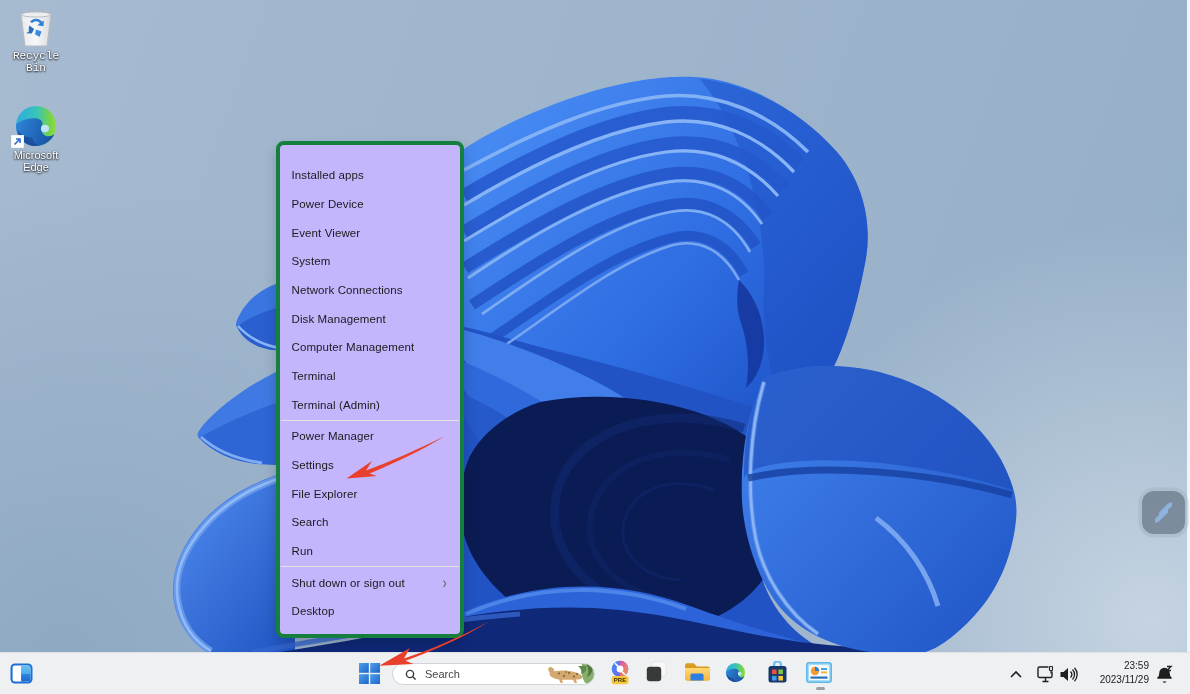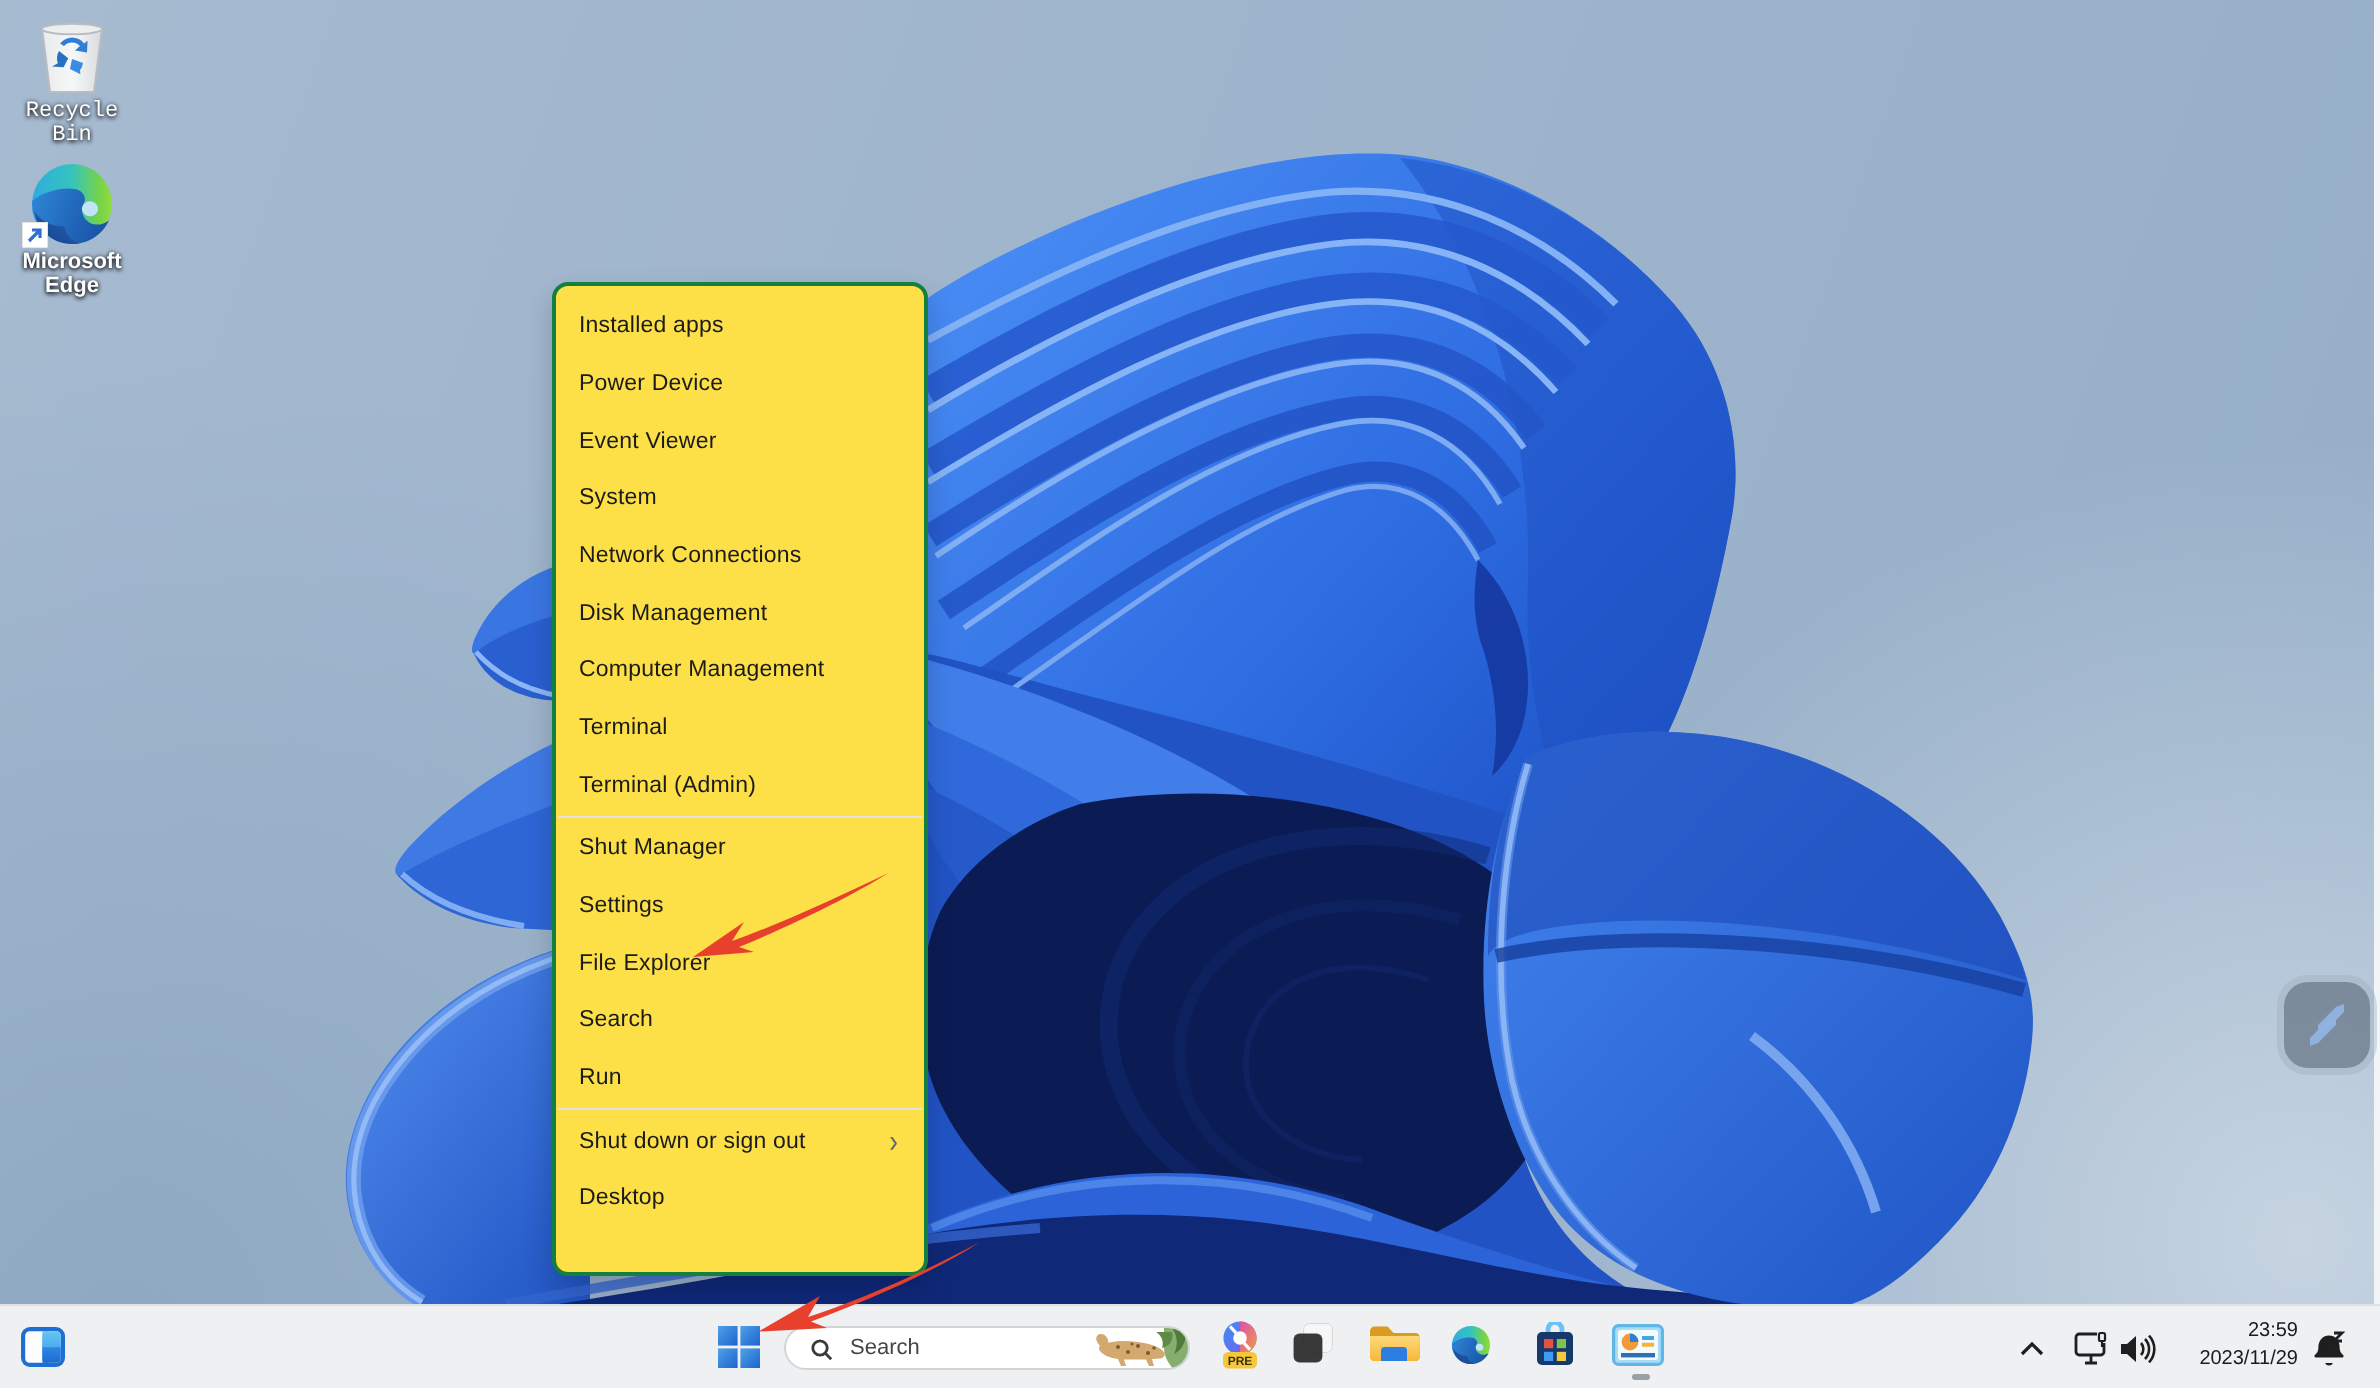--- a/index.html
+++ b/index.html
@@ -7,22 +7,22 @@
   #stage { position:relative; width:1190px; height:694px; background:#a3b8cd; }
   #wall { position:absolute; left:0; top:0; }
   #rightstrip { position:absolute; right:0; top:0; width:3px; height:652px; background:#f2f5f7; }
 
   
   .dicon { position:absolute; text-align:center; color:#fff; font-size:11px;
            text-shadow:0 1px 2px rgba(0,0,0,.85), 0 0 2px rgba(0,0,0,.6); }
 
   
   #menu { position:absolute; left:276px; top:141px; width:188px; height:497px;
-          background:#fde047; border:2px solid #15803d; border-radius:8px;
-          box-shadow:0 6px 14px rgba(0,0,0,.18); padding-top:6px; }
+          background:#c4b5fd; border:4px solid #15803d; border-radius:8px;
+          box-shadow:0 6px 14px rgba(0,0,0,.18); padding-top:16px; }
   #menu .mi { height:28.66px; display:flex; align-items:center; padding-left:11.5px;
               font-size:11.5px; color:#1b1b1b; letter-spacing:.1px; position:relative; }
   #menu .sep { border-top:1px solid #e2e2e2; margin:1px 1px; }
   #menu .chev { position:absolute; right:13px; top:7px; color:#666; font-size:13px; font-family:'Liberation Sans'; transform:scaleY(1.25); }
 
   
   #taskbar { position:absolute; left:0; top:652px; width:1190px; height:42px;
              background:#eef0f2; border-top:1px solid #dfe2e5; }
   .tb { position:absolute; }
 
@@ -152,21 +152,21 @@
       <ellipse cx="18" cy="4.5" rx="15" ry="2.6" fill="#eceeef" stroke="#b9bcc0" stroke-width="1"></ellipse>
       <g fill="#2f7fd6">
         <path d="M14 13 a5.5 5.5 0 0 1 8 0 l-2.5 2.2 6 1 .3-5.8 -1.8 1.3 a7.5 7.5 0 0 0 -12 .1 Z"></path>
         <path d="M11.5 15.5 l4.6 3.6 -2.3 4.5 -5.8 -.4 2.9 -1.6 a7.5 7.5 0 0 1 .6 -6.1 Z" fill="#2a6fc0"></path>
         <path d="M23.5 21.5 l-5.5 -2 -1 5 5.2 2.6 -.2 -2 a7.5 7.5 0 0 0 1.5 -3.6 Z" fill="#3b8be0"></path>
       </g>
     </svg>
     <div style="margin-top:2px;">Recycle Bin</div>
   </div>
 
-  <div class="dicon" style="left:2px; top:80px; width:68px;font-weight:bold;">
+  <div class="dicon" style="left:2px; top:104px; width:68px;">
     <svg width="44" height="44" viewBox="0 0 48 48" style="display:block;margin:0 auto;">
       <symbol id="edgeicon" viewBox="0 0 48 48">
         <defs>
           <linearGradient id="egA" x1="0" y1="0" x2="1" y2="0">
             <stop offset="0" stop-color="#30abe0"></stop>
               <stop offset=".5" stop-color="#35c4bd"></stop>
             <stop offset=".85" stop-color="#77d348"></stop>
               <stop offset="1" stop-color="#91dd40"></stop>
           </linearGradient>
           <linearGradient id="egB" x1="0" y1="0" x2="1" y2=".25">
@@ -196,21 +196,21 @@
     <div class="mi">Installed apps</div>
     <div class="mi">Power Device</div>
     <div class="mi">Event Viewer</div>
     <div class="mi">System</div>
     <div class="mi">Network Connections</div>
     <div class="mi">Disk Management</div>
     <div class="mi">Computer Management</div>
     <div class="mi">Terminal</div>
     <div class="mi">Terminal (Admin)</div>
     <div class="sep"></div>
-    <div class="mi">Shut Manager</div>
+    <div class="mi">Power Manager</div>
     <div class="mi">Settings</div>
     <div class="mi">File Explorer</div>
     <div class="mi">Search</div>
     <div class="mi">Run</div>
     <div class="sep"></div>
     <div class="mi">Shut down or sign out <span class="chev">›</span></div>
     <div class="mi">Desktop</div>
   </div>
 
   <svg width="1190" height="694" viewBox="0 0 1190 694" style="position:absolute;left:0;top:0;pointer-events:none;z-index:60;">

